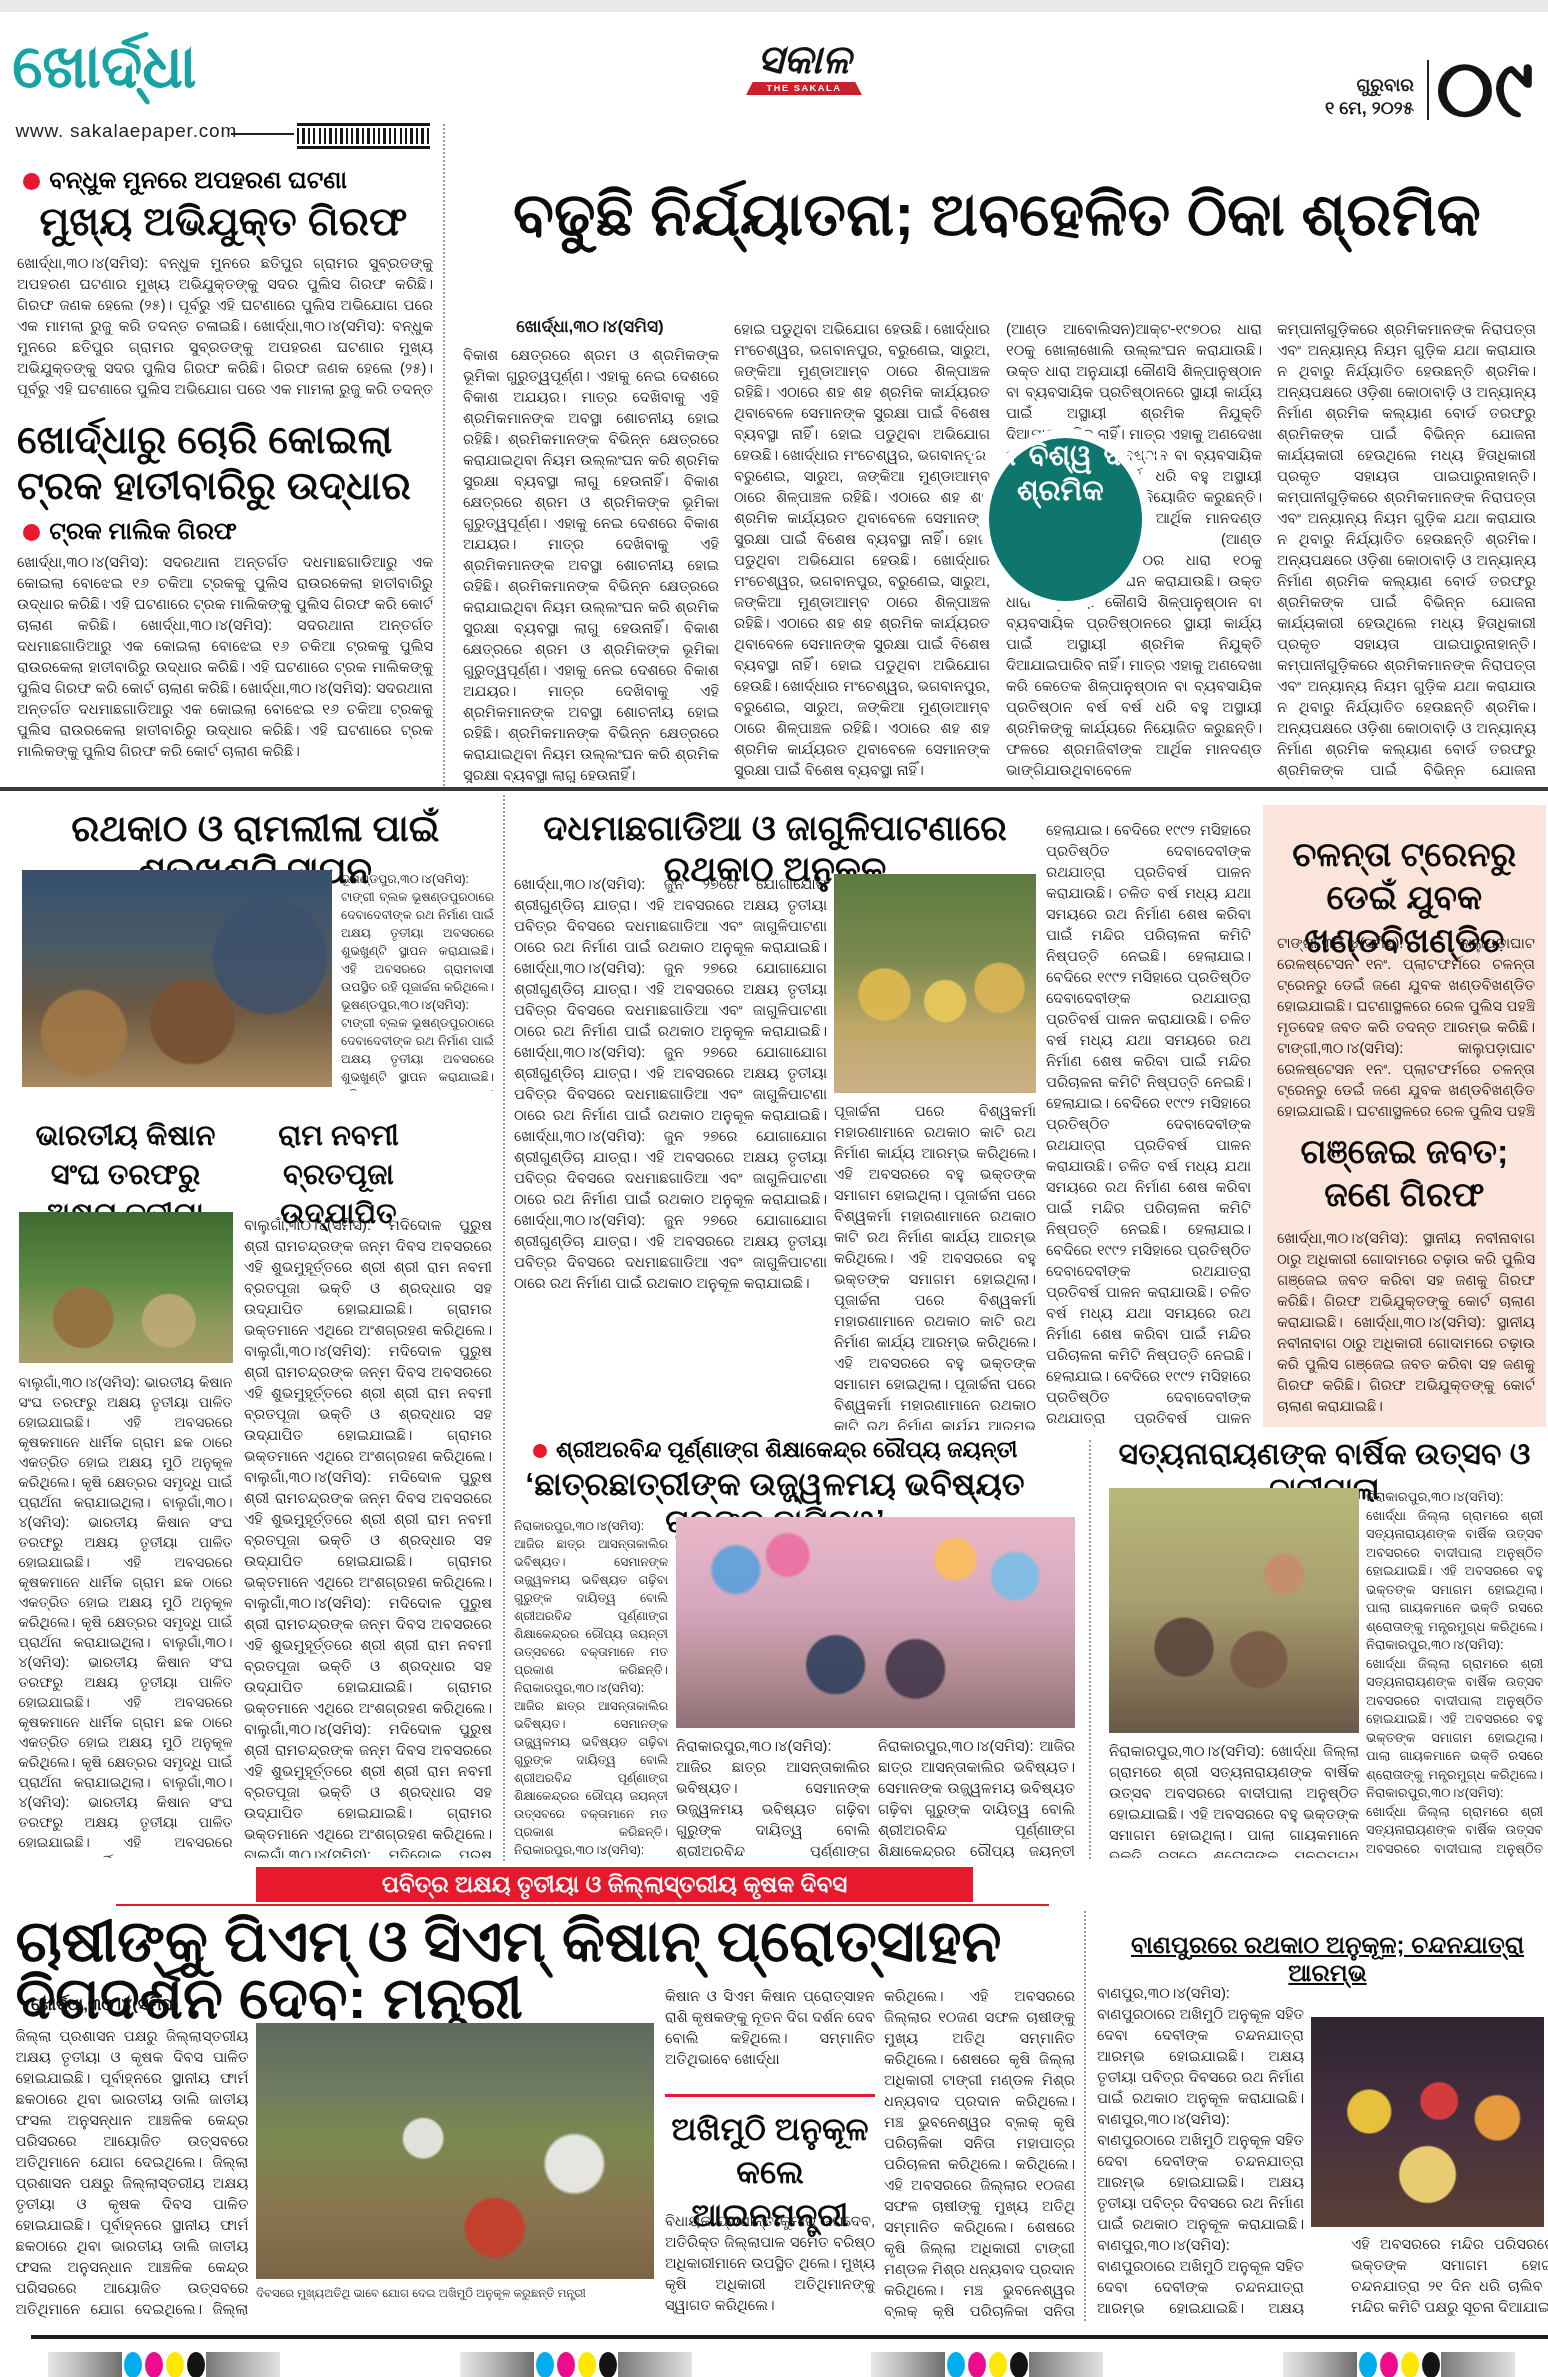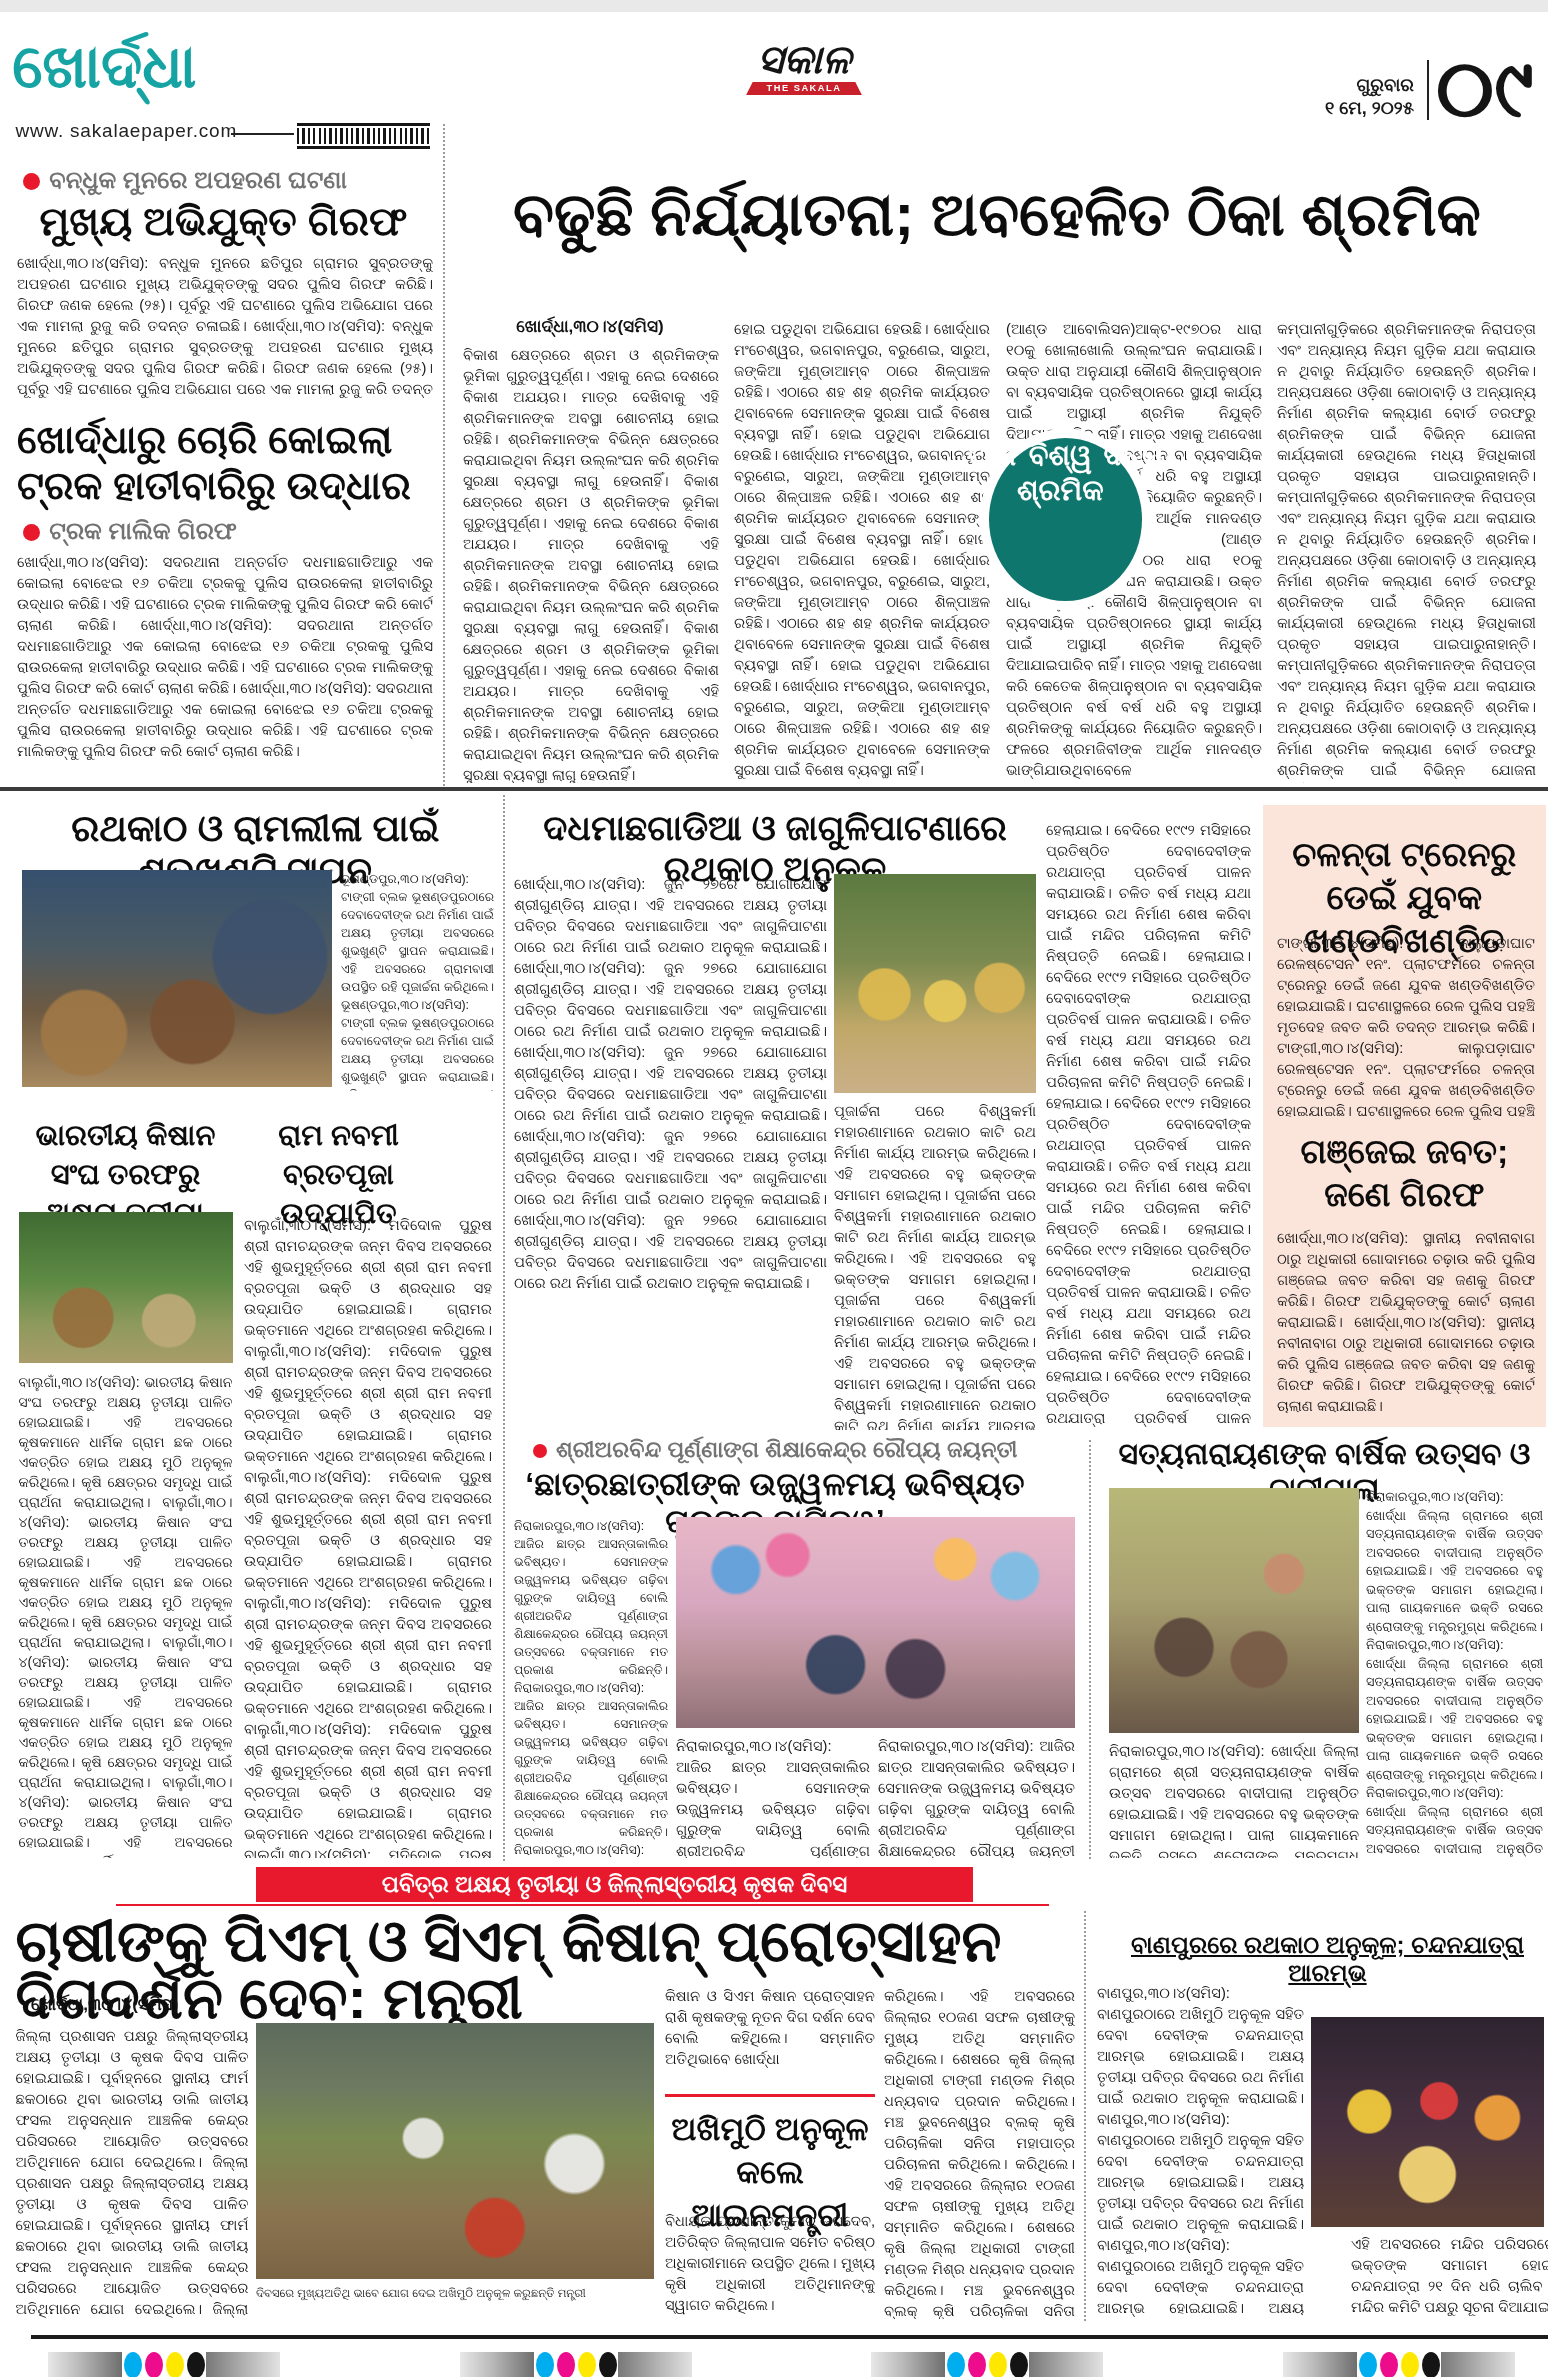--- a/index.html
+++ b/index.html
@@ -5,21 +5,21 @@
   * { margin:0; padding:0; box-sizing:border-box; }
   html,body { background:#e9e9e9; }
   #paper {
     position:relative; width:1548px; height:2377px; margin:12px auto;
     background:#ffffff; overflow:hidden;
     font-family:"Liberation Sans", sans-serif; color:#111;
   }
   .abs { position:absolute; }
   .headline { position:absolute; font-weight:bold; color:#0c0c0c; letter-spacing:0; }
   .center { text-align:center; }
-  .kicker { position:absolute; color:#737373; font-weight:bold; }
+  .kicker { position:absolute; color:#000000; font-weight:bold; }
   .kicker .dot { display:inline-block; width:17px; height:17px; border-radius:50%; background:#e8192c; margin-right:9.3px; vertical-align:middle; }
   .body-txt { position:absolute; font-size:14.7px; line-height:21px; text-align:justify; color:#151515; overflow:hidden; }
   .byline { font-weight:bold; }
   .photo { position:absolute; overflow:hidden; }
   .dotted-v { position:absolute; width:0; border-left:2.3px dotted #9a9a9a; }
   .rule-h { position:absolute; background:#3c3c3c; }
   
   #logo { position:absolute; left:12.3px; top:20px; font-size:60px; font-weight:800; color:#16a3a3; }
   #masthead { position:absolute; left:746px; top:26px; width:116px; text-align:center; }
   #masthead .mh-main { font-size:40px; font-weight:800; color:#141414; line-height:42px; font-style:italic; }

